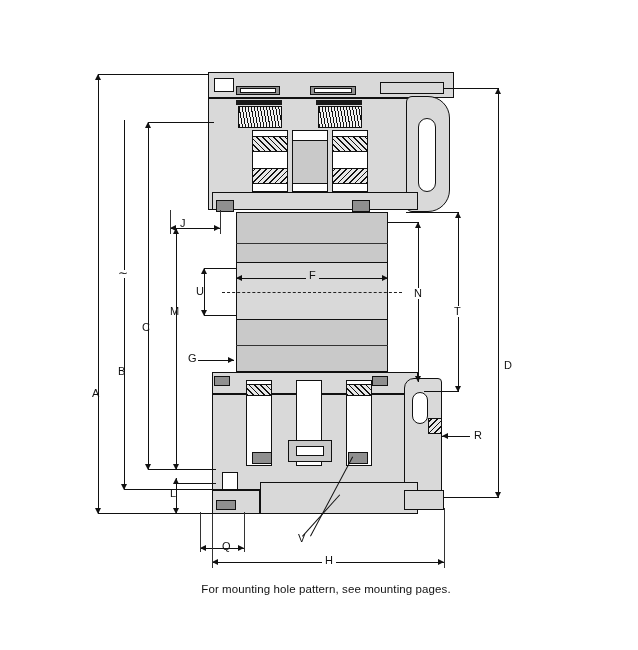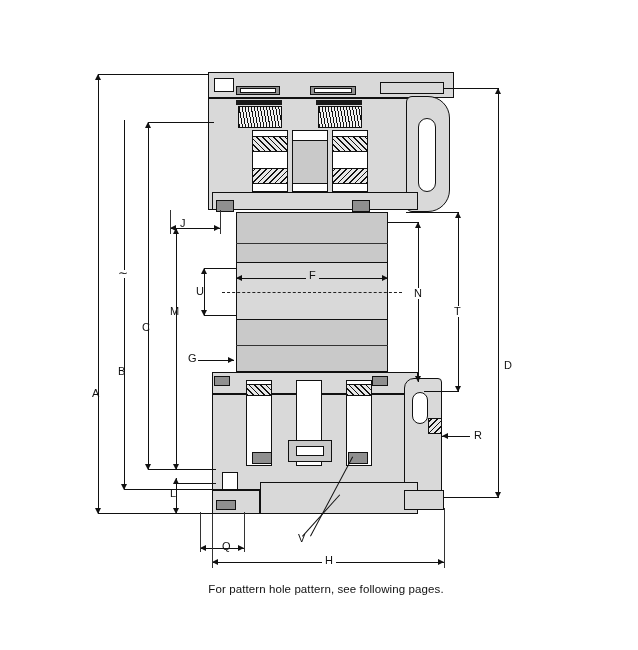--- a/index.html
+++ b/index.html
@@ -204,15 +204,15 @@
   <div class="arrU" style="left:495px;top:88px;"></div>
   <div class="arrD" style="left:495px;top:492px;"></div>
   <div class="hline" style="left:444px;top:88px;width:54px;"></div>
   <div class="hline" style="left:444px;top:497px;width:54px;"></div>
   <div class="lbl" style="left:504px;top:360px;">D</div>
 
   <div class="hline" style="left:442px;top:436px;width:28px;"></div>
   <div class="arrL" style="left:442px;top:433px;"></div>
   <div class="lbl" style="left:474px;top:430px;">R</div>
 
-  <div class="caption" style="left:196px;top:583px;width:260px;text-align:center;">For pattern hole pattern, see following pages.</div>
+  <div class="caption" style="left:196px;top:583px;width:260px;text-align:center;">For mounting hole pattern, see mounting pages.</div>
 
 </div>
 
 </body></html>

